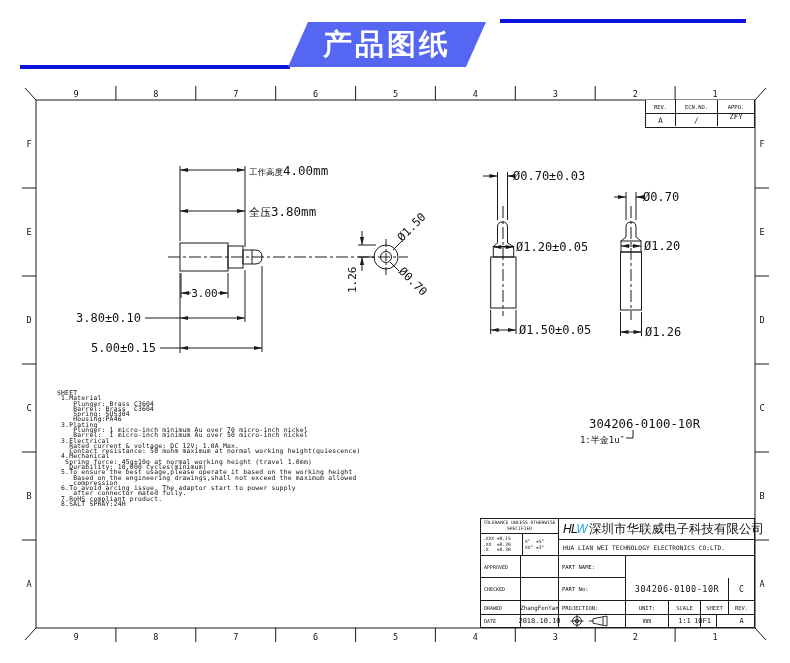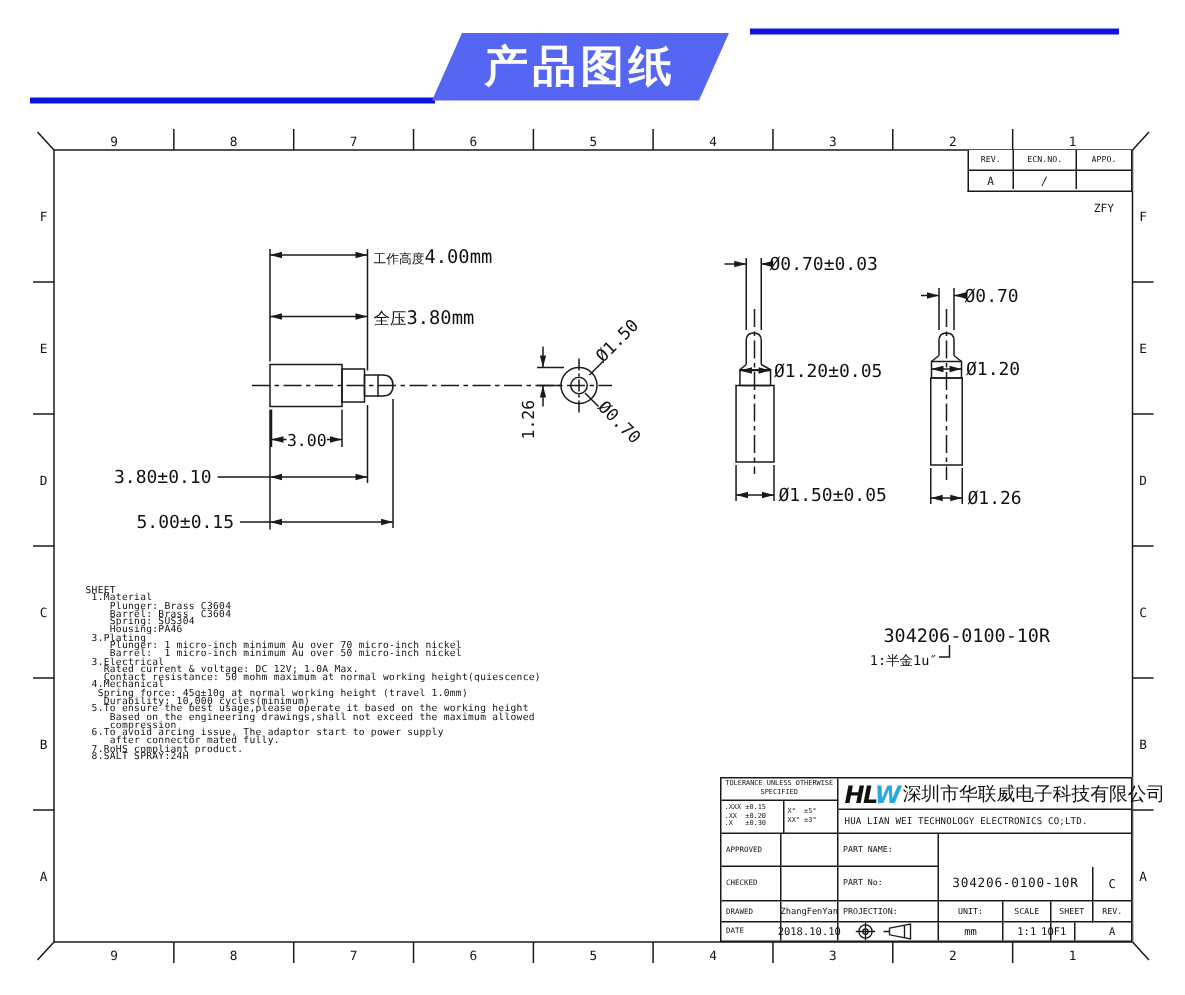--- a/index.html
+++ b/index.html
@@ -37,21 +37,21 @@
             border:1px solid #1a1a1a; background:#fff; }
   .tblock .cell { font-family:"DejaVu Sans Mono", monospace; }
   .lab5 { font-size:5px; padding-left:3px; letter-spacing:0; }
   .lab55 { font-size:5.5px; padding-left:3px; }
   .v7 { font-size:7px; }
   .v6 { font-size:6px; }
   .tol-title { font-size:4.6px; text-align:center; line-height:6px; justify-content:center; }
   .tol-txt { font-size:4.6px; line-height:5.6px; padding-left:2px; display:block; padding-top:2px;}
   .tol-txt div { white-space:pre; }
   .co-cn { font-size:12.5px; font-weight:normal; font-family:"DejaVu Sans", sans-serif; white-space:nowrap; }
-  .logo { font-style:italic; font-weight:bold; font-size:16px; letter-spacing:-1px;
+  .logo { font-style:italic; font-weight:normal; font-size:12px; letter-spacing:-1px;
           font-family:"DejaVu Sans", sans-serif; margin-right:2px; }
   .logo .w { color:#27a9e0; }
   .co-en { font-size:6.1px; letter-spacing:0.1px; white-space:nowrap; }
   .pname { font-size:9px; font-weight:bold; font-family:"DejaVu Sans", sans-serif; }
   .pno { font-size:8.5px; letter-spacing:0.5px; }
 </style>
 </head>
 <body>
 
 <div class="page">
@@ -216,21 +216,21 @@
     <div> 7.RoHS compliant product.</div>
     <div> 8.SALT SPRAY:24H</div>
   </div>
 
   <div class="revtab">
     <div class="cell ctr bR bB" style="left:0;top:0;width:30px;height:14px;">REV.</div>
     <div class="cell ctr bR bB" style="left:30px;top:0;width:42px;height:14px;">ECN.NO.</div>
     <div class="cell ctr bB" style="left:72px;top:0;width:36px;height:14px;">APPO.</div>
     <div class="cell ctr bR val" style="left:0;top:14px;width:30px;height:12px;">A</div>
     <div class="cell ctr bR val" style="left:30px;top:14px;width:42px;height:12px;font-style:italic;">/</div>
-    <div class="cell ctr val" style="left:72px;top:32px;width:36px;height:12px;">ZFY</div>
+    <div class="cell ctr val" style="left:72px;top:10px;width:36px;height:12px;">ZFY</div>
   </div>
 
   <div class="tblock">
 
     <div class="cell ctr bR bB tol-title" style="left:0;top:0;width:78px;height:15px;">TOLERANCE UNLESS OTHERWISE SPECIFIED</div>
     <div class="cell bR bB tol-txt" style="left:0;top:15px;width:42px;height:22px;">
       <div>.XXX ±0.15</div>
       <div>.XX  ±0.20</div>
       <div>.X   ±0.30</div>
     </div>

